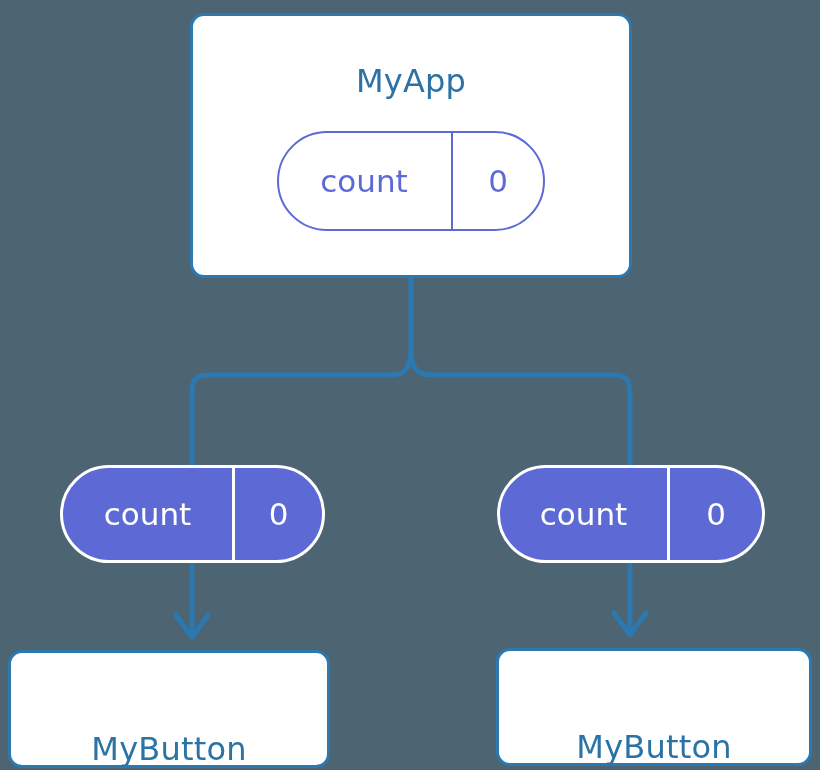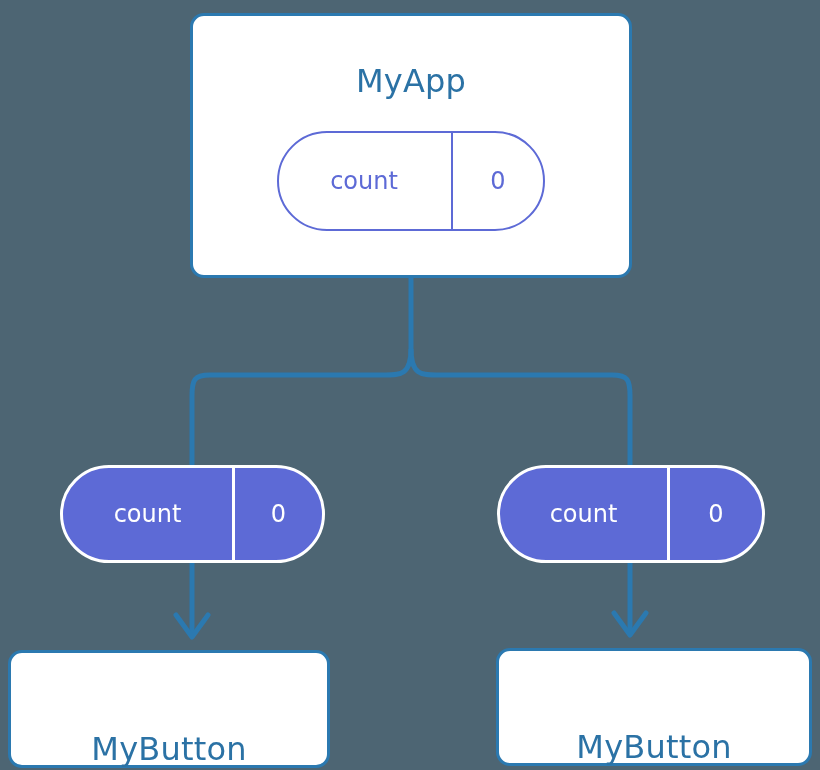--- a/index.html
+++ b/index.html
@@ -84,21 +84,21 @@
     box-sizing: border-box;
     border-radius: 999px;
     overflow: hidden;
   }
   .state-pill .pill-key,
   .state-pill .pill-value {
     display: flex;
     align-items: center;
     justify-content: center;
     box-sizing: border-box;
-    font-size: 24px;
+    font-size: 31px;
     line-height: 1;
     white-space: nowrap;
     text-align: center;
   }
 
   
   #root-state-pill {
     left: 277px;
     top: 131px;
     width: 268px;

